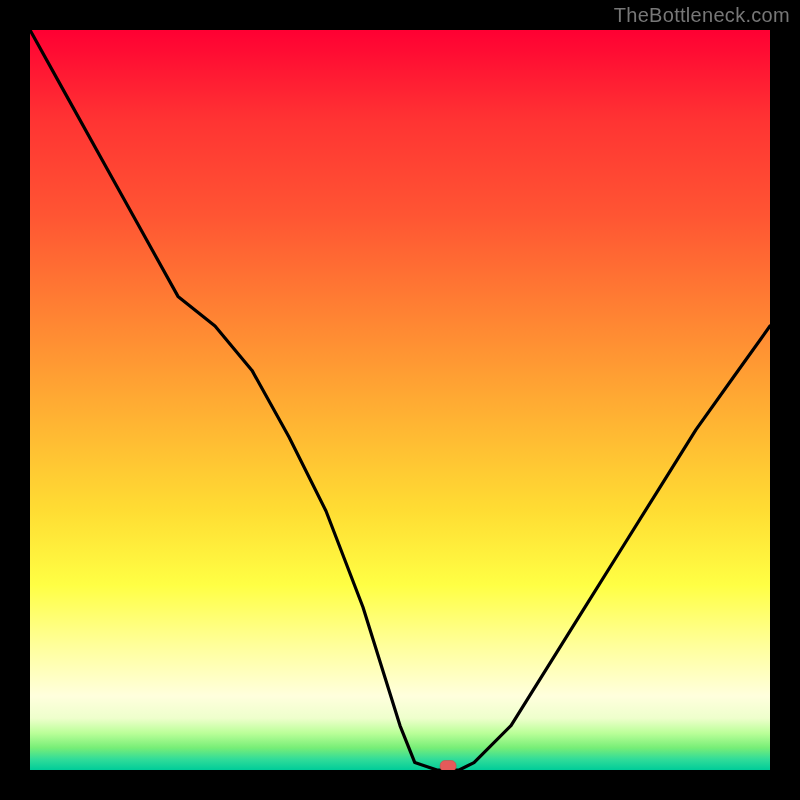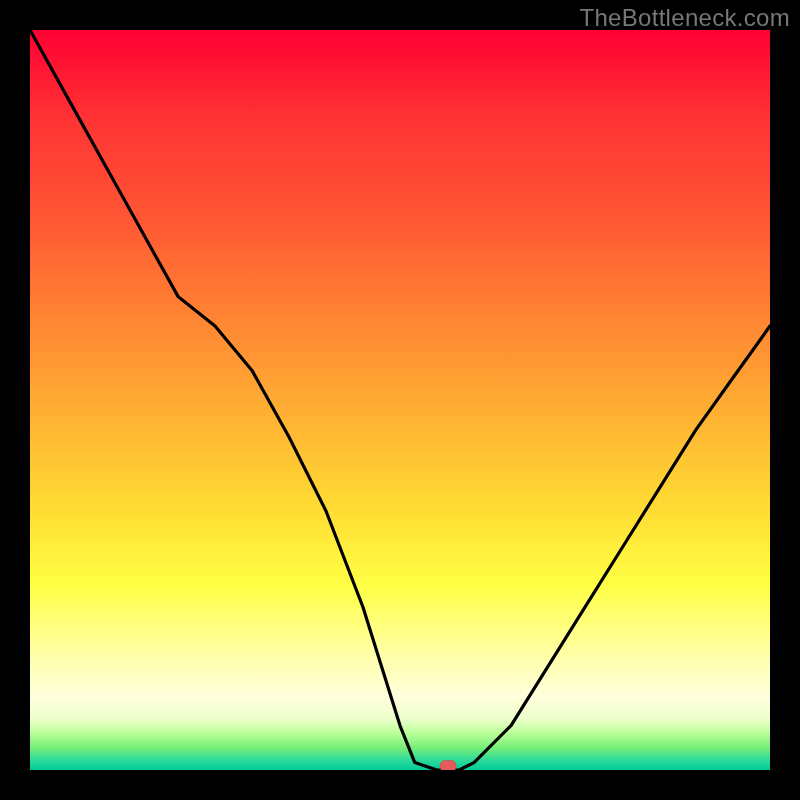--- a/index.html
+++ b/index.html
@@ -59,21 +59,21 @@
   .marker {
     fill: #e55a5a;
     stroke: #d04040;
     stroke-width: 0.5;
   }
   .watermark {
     position: absolute;
     top: 4px;
     right: 10px;
     color: #777;
-    font-size: 24px;
+    font-size: 20px;
     letter-spacing: 0.3px;
     font-family: Arial, Helvetica, sans-serif;
   }
 </style>
 </head>
 <body>
 
 <div class="stage">
 
   <div class="watermark">TheBottleneck.com</div>

